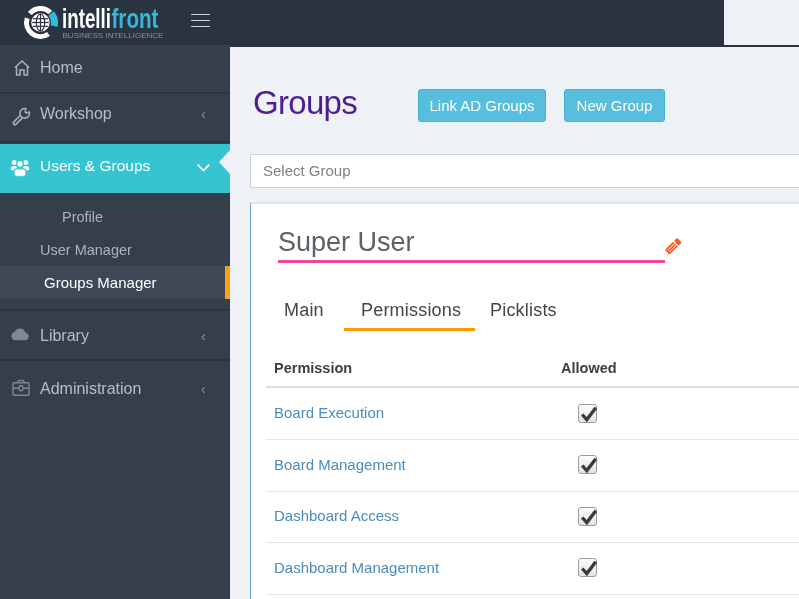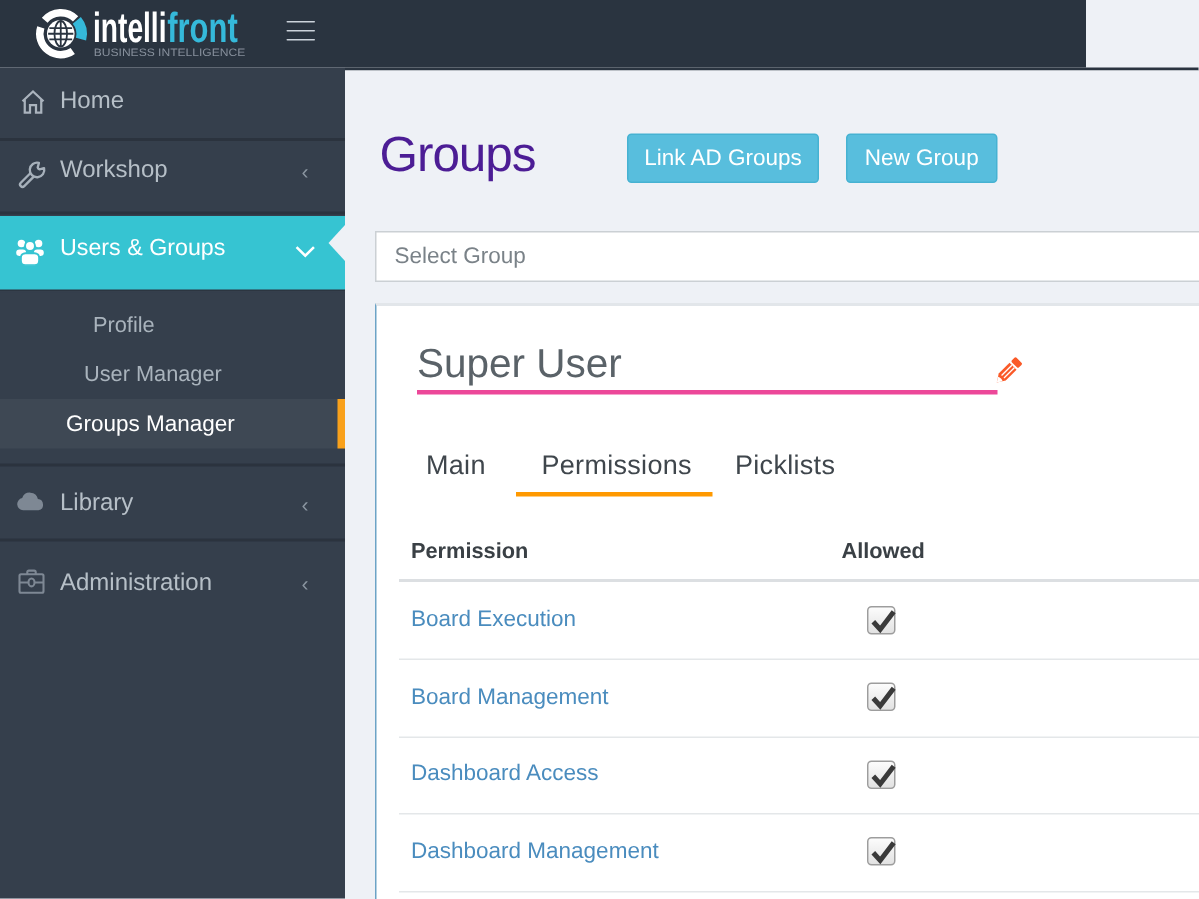--- a/index.html
+++ b/index.html
@@ -111,21 +111,21 @@
     </svg>
     <span class="abs" style="left:40px; top:13px; color:#fff; font-size:15.5px;">Users &amp; Groups</span>
     <svg class="abs" style="left:196px; top:19px;" width="15" height="10" viewBox="0 0 15 10" fill="none" stroke="#fff" stroke-width="1.7">
       <path d="M1.7 1.7 L7.5 7.5 L13.3 1.7"></path>
     </svg>
     <div class="abs" id="notch"></div>
   </div>
 
   <div class="abs" id="submenu">
     <span class="smitem" style="top:12px;margin-left:22px;">Profile</span>
-    <span class="smitem" style="top:45px;margin-left:16px;">User Manager</span>
+    <span class="smitem" style="top:45px;">User Manager</span>
     <div id="smactive">
       <span style="position:absolute; left:44px; top:8px; color:#fff; font-size:15px;">Groups Manager</span>
       <div id="orangebar"></div>
     </div>
   </div>
   <div class="sep" style="top:264px;"></div>
 
   <div class="mitem" style="top:266px; height:33px;">
     <svg class="abs" style="left:11px; top:16px;" width="18.5" height="15" viewBox="0 0 21 16" fill="#7e8894">
       <path d="M5 14.5 a4.7 4.7 0 0 1 -0.7 -9.3 A 6.2 6.2 0 0 1 16.2 6 a4.3 4.3 0 0 1 0.4 8.5 Z"></path>

